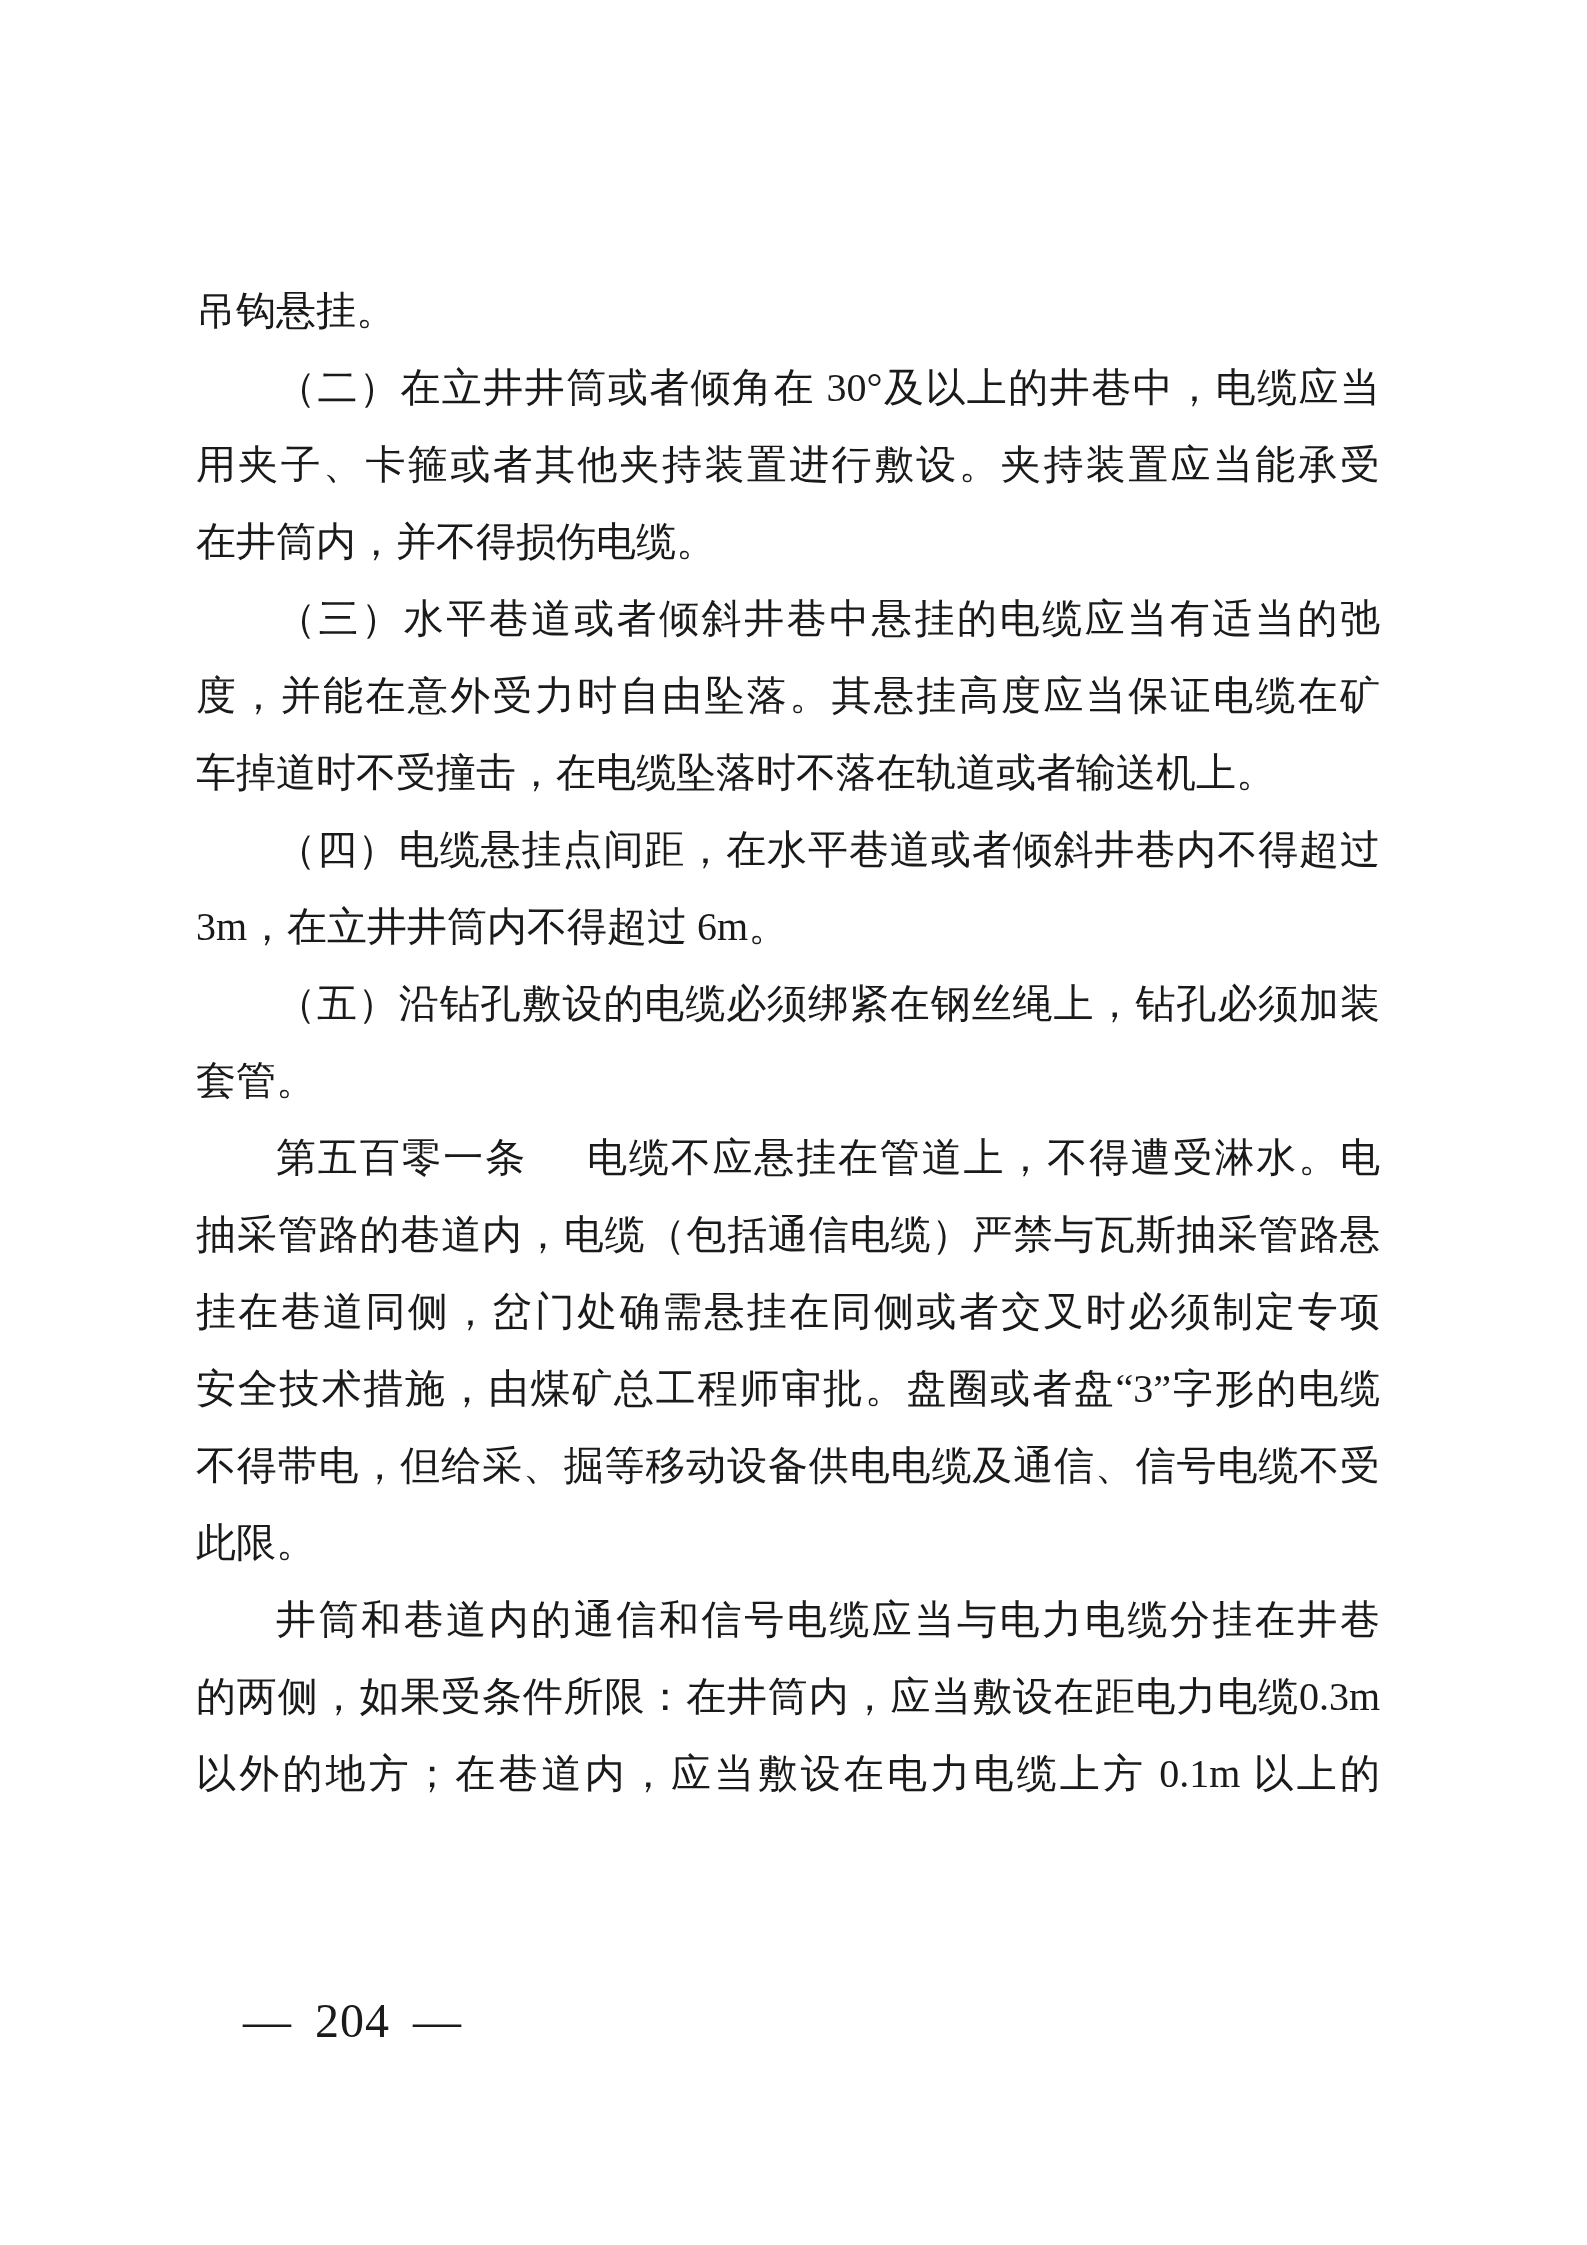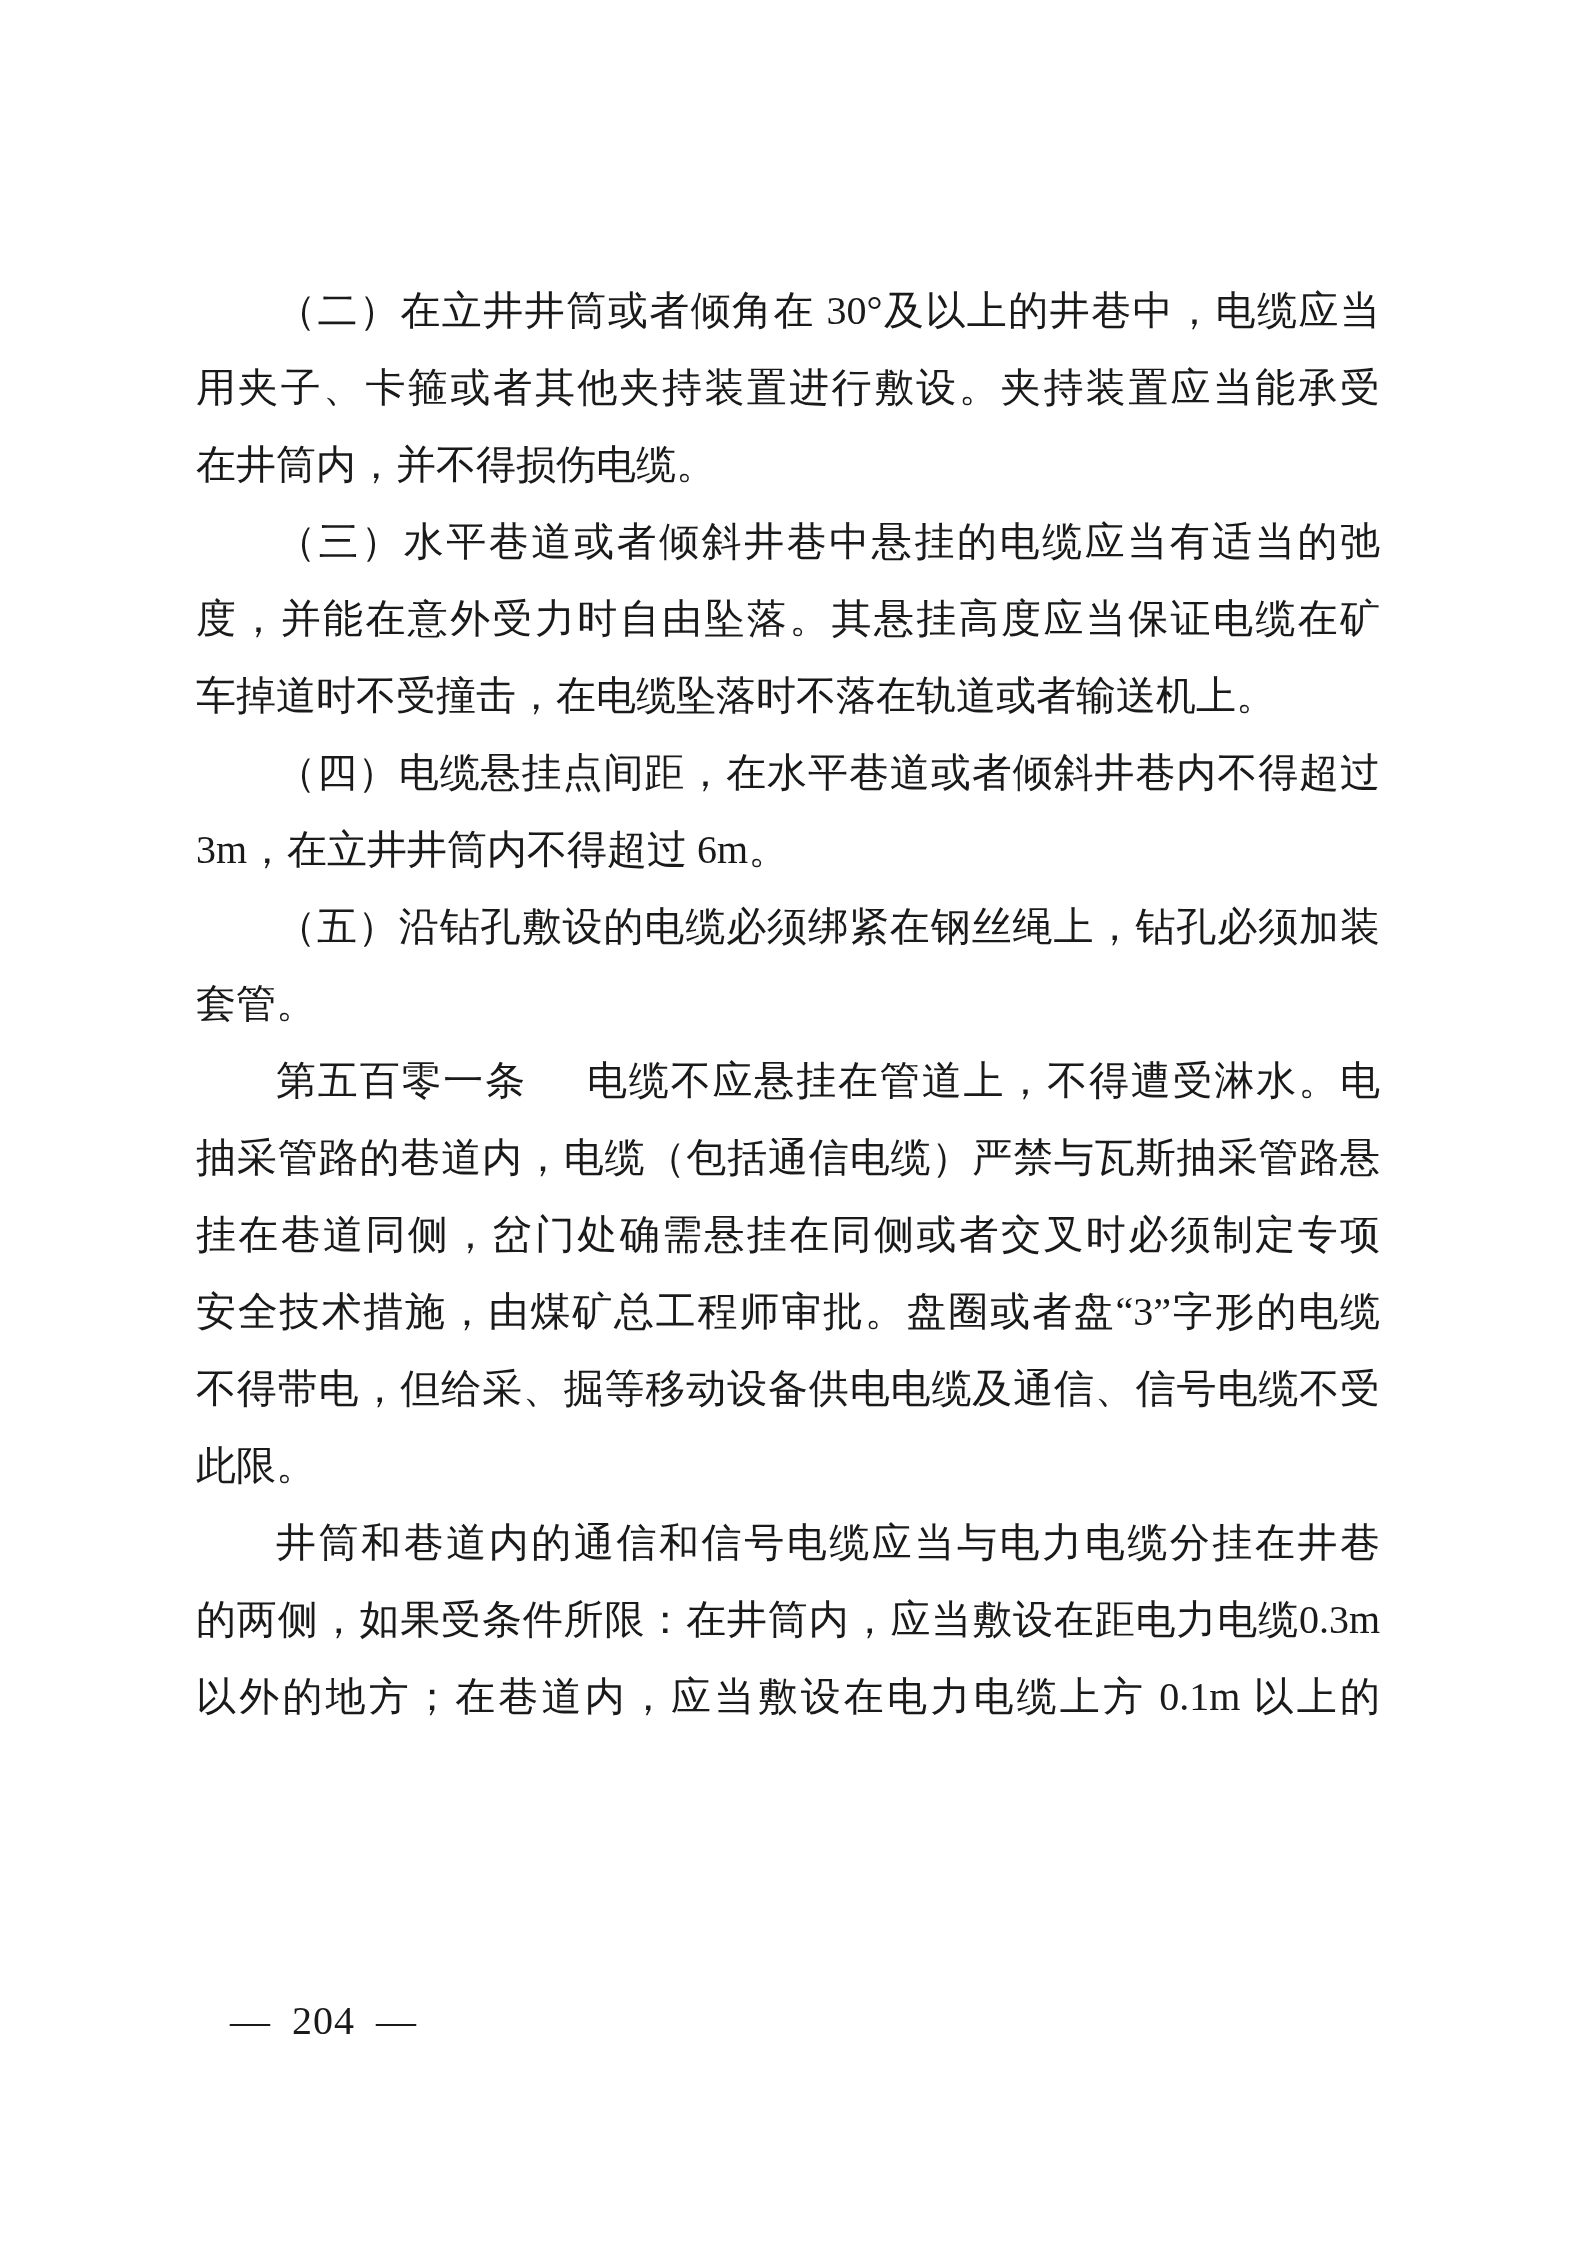--- a/index.html
+++ b/index.html
@@ -40,34 +40,35 @@
     text-indent: 80px;
   }
   .article-no {
     font-weight: 400;
   }
   .article-rest {
     margin-left: 60px;
   }
   .footer {
     position: absolute;
-    left: 230px;
+    left: 243px;
     top: 1998px;
-    font-size: 40px;
+    font-size: 48px;
     line-height: 46px;
     color: #1a1a1a;
     word-spacing: 10px;
     letter-spacing: 1px;
   }
 </style>
 </head>
 <body>
 
 <div class="page">
   <div class="body-text">
+    <p class="line end">吊钩悬挂。</p>
     <p class="line indent">（二）在立井井筒或者倾角在 30°及以上的井巷中，电缆应当</p>
     <p class="line">用夹子、卡箍或者其他夹持装置进行敷设。夹持装置应当能承受</p>
     <p class="line end">在井筒内，并不得损伤电缆。</p>
     <p class="line indent">（三）水平巷道或者倾斜井巷中悬挂的电缆应当有适当的弛</p>
     <p class="line">度，并能在意外受力时自由坠落。其悬挂高度应当保证电缆在矿</p>
     <p class="line end">车掉道时不受撞击，在电缆坠落时不落在轨道或者输送机上。</p>
     <p class="line indent">（四）电缆悬挂点间距，在水平巷道或者倾斜井巷内不得超过</p>
     <p class="line end">3m，在立井井筒内不得超过 6m。</p>
     <p class="line indent">（五）沿钻孔敷设的电缆必须绑紧在钢丝绳上，钻孔必须加装</p>
     <p class="line end">套管。</p>

